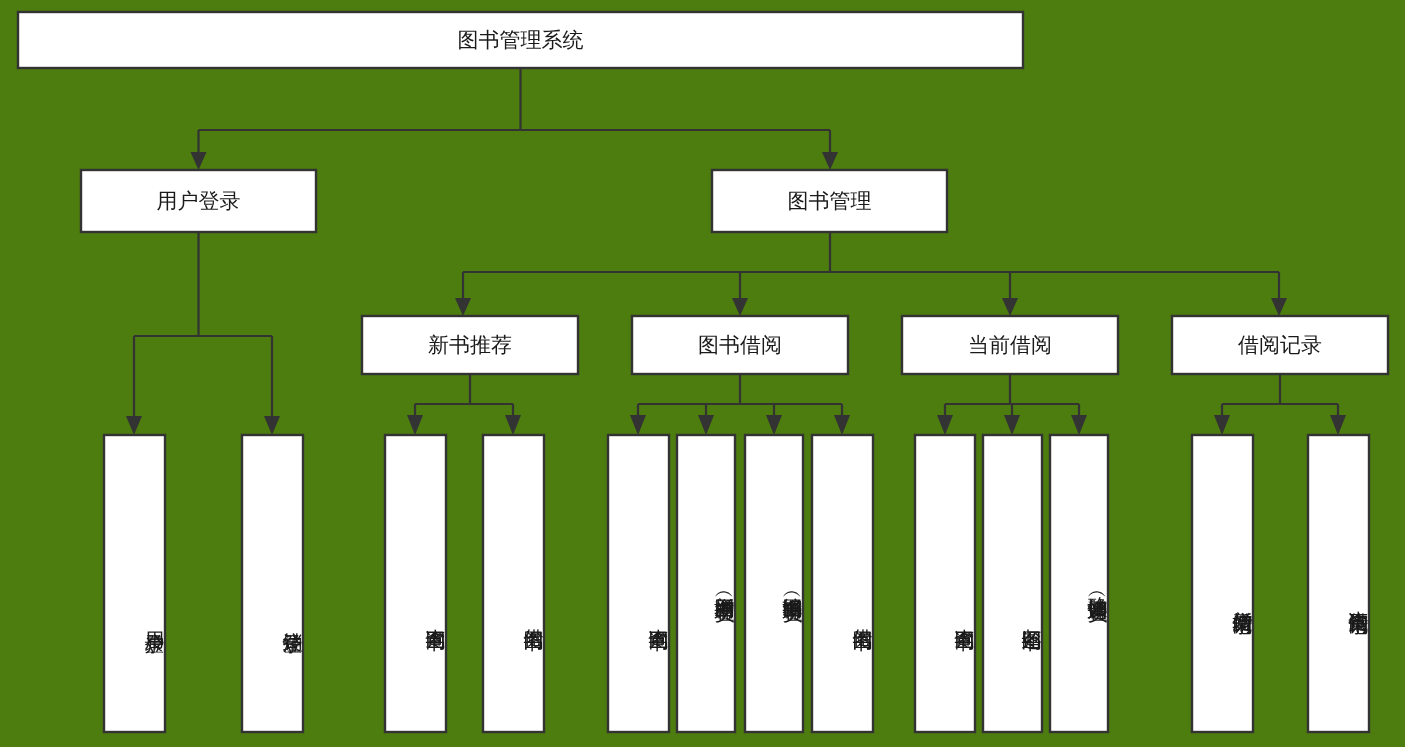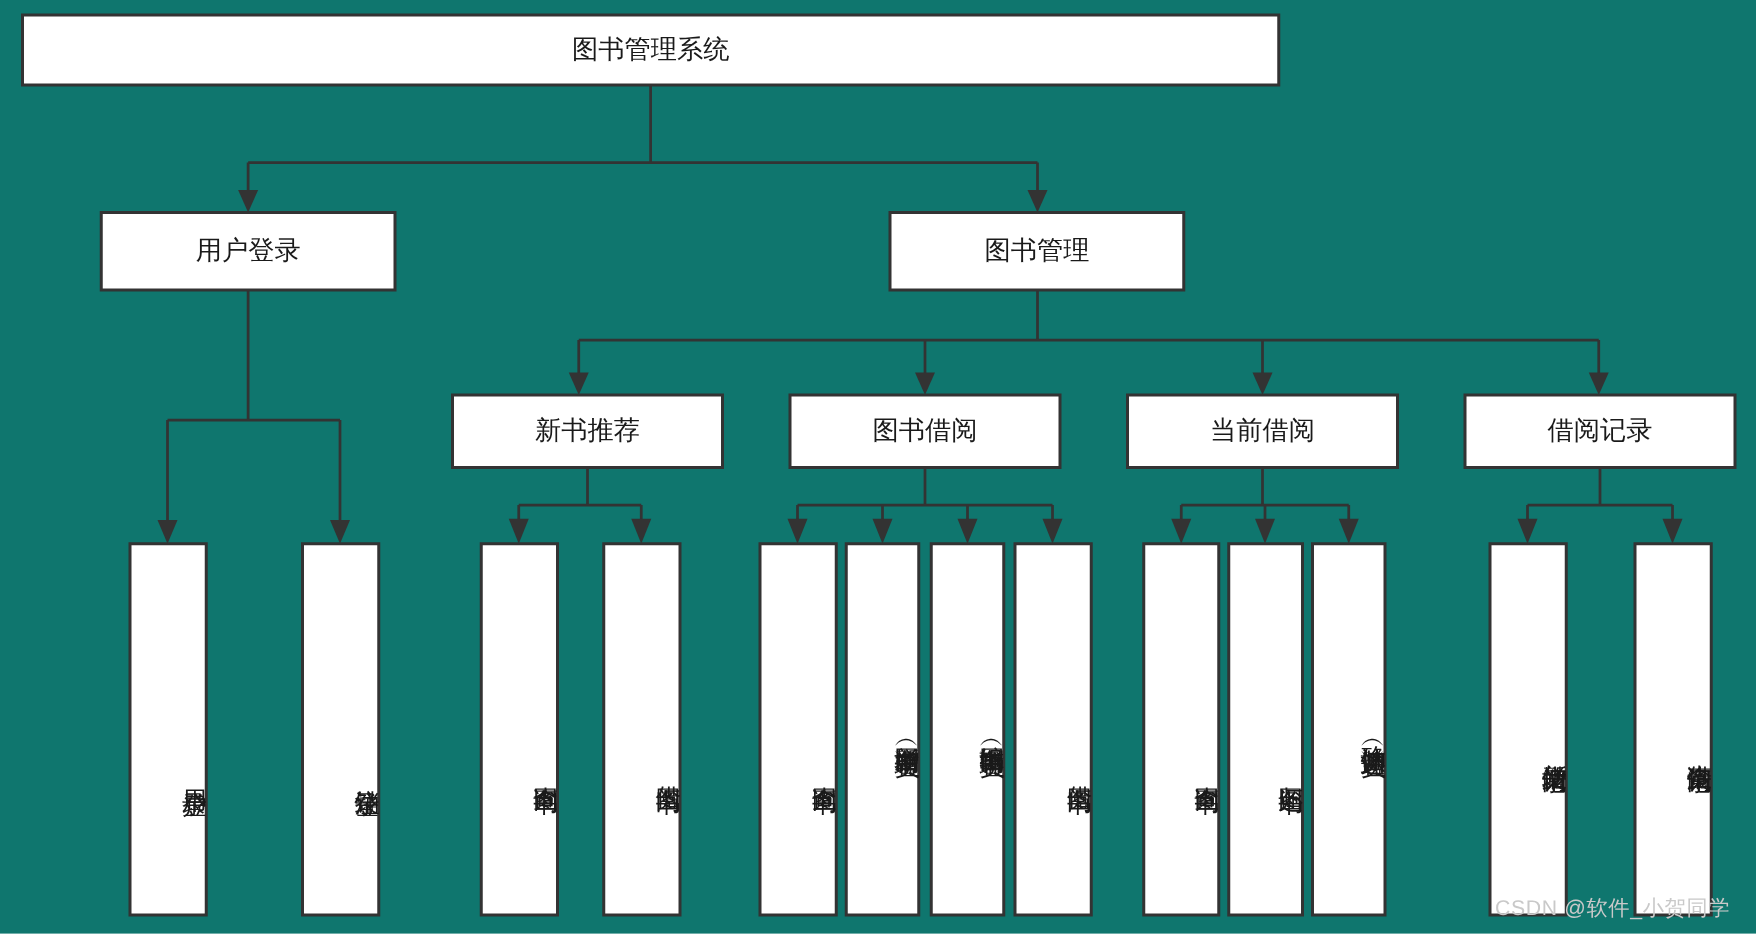--- a/index.html
+++ b/index.html
@@ -8,21 +8,21 @@
     padding: 0;
     background: #ffffff;
   }
   body {
     font-family: "Liberation Sans", "DejaVu Sans", sans-serif;
   }
   #diagram-root {
     position: relative;
     width: 1405px;
     height: 747px;
-    background: #0f766e;
+    background: #4d7c0f;
     overflow: hidden;
   }
   svg.tree-canvas {
     position: absolute;
     left: 0;
     top: 0;
     width: 1405px;
     height: 747px;
     display: block;
   }
@@ -208,15 +208,14 @@
   <div class="node-label-v" style="left:608px; top:505px; width:61px; height:220px;">查询图书</div>
   <div class="node-label-v" style="left:677px; top:443px; width:58px; height:285px;">新增图书（管理员）</div>
   <div class="node-label-v" style="left:745px; top:443px; width:58px; height:285px;">编辑图书（管理员）</div>
   <div class="node-label-v" style="left:812px; top:505px; width:61px; height:220px;">借阅图书</div>
   <div class="node-label-v" style="left:915px; top:505px; width:60px; height:220px;">查询图书</div>
   <div class="node-label-v" style="left:983px; top:505px; width:59px; height:220px;">归还图书</div>
   <div class="node-label-v" style="left:1050px; top:443px; width:58px; height:285px;">确认归还（管理员）</div>
   <div class="node-label-v" style="left:1192px; top:470px; width:61px; height:255px;">新增借阅记录</div>
   <div class="node-label-v" style="left:1308px; top:470px; width:61px; height:255px;">查询借阅记录</div>
 
-  <div class="watermark" style="left:1196px; top:715px;">CSDN @软件_小贺同学</div>
 
 </div>
 
 </body></html>

